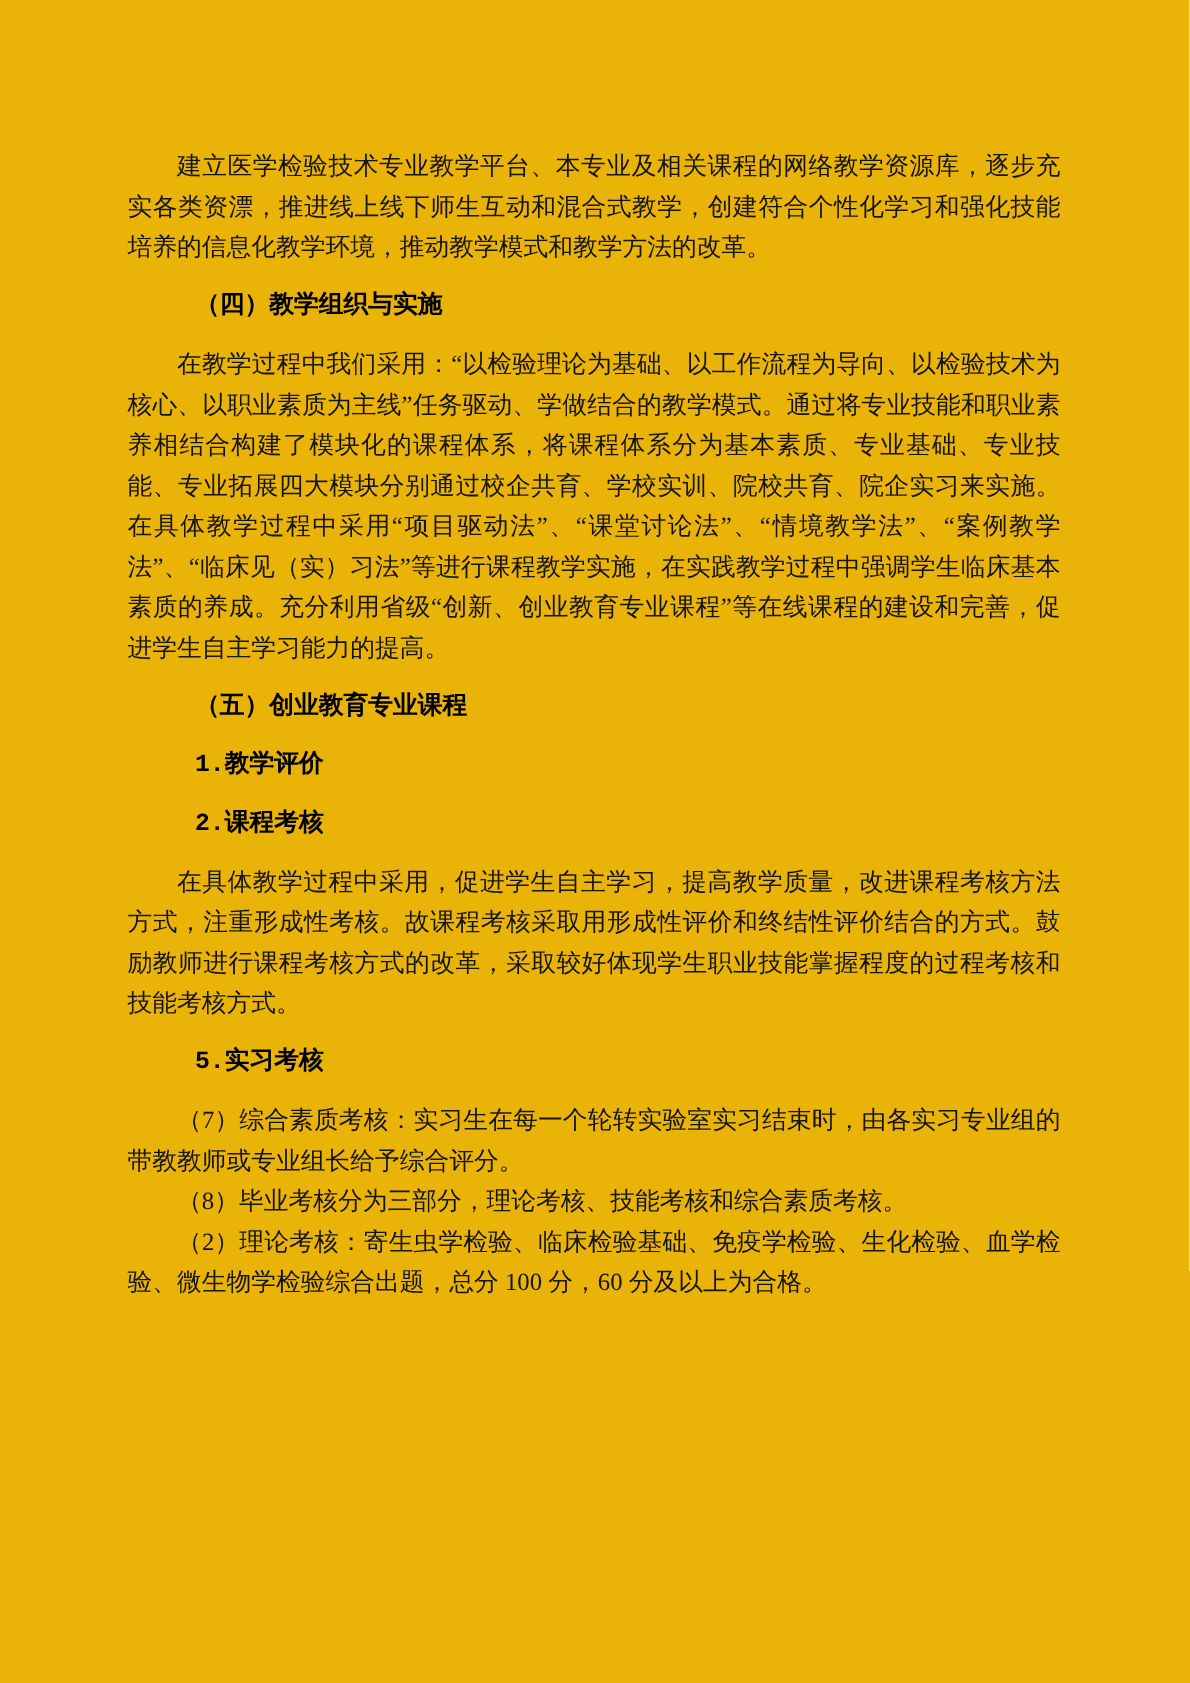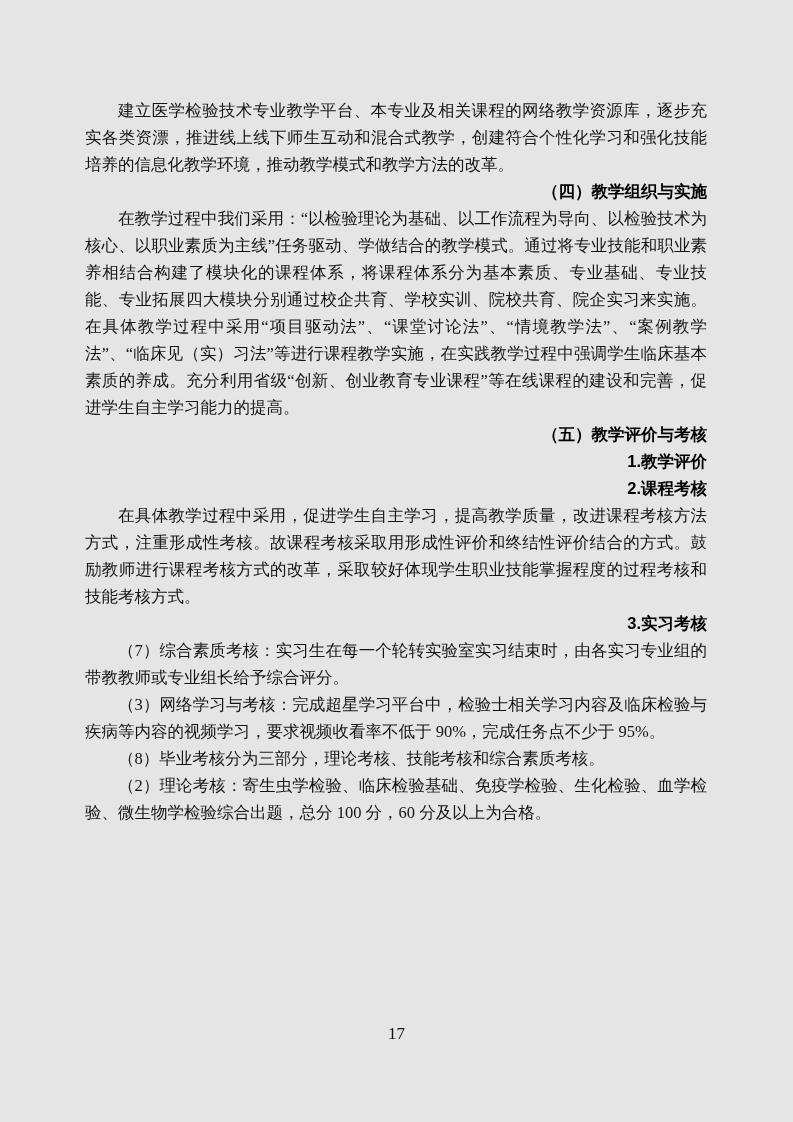--- a/index.html
+++ b/index.html
@@ -4,21 +4,21 @@
 <style>
   html, body {
     margin: 0;
     padding: 0;
     background: #ffffff;
   }
   .page {
     position: relative;
     width: 793px;
     height: 1122px;
-    background: #e5e5e5;
+    background: #eab308;
     overflow: hidden;
     font-family: "Liberation Serif", "DejaVu Serif", serif;
     color: #141414;
   }
   .content {
     position: absolute;
     left: 85px;
     top: 97px;
     width: 622px;
   }
@@ -26,27 +26,27 @@
     margin: 0;
     font-size: 16.5px;
     line-height: 27px;
     text-align: justify;
     text-indent: 2em;
     word-break: break-all;
     font-family: "Liberation Serif", "DejaVu Serif", serif;
     color: #141414;
   }
   .heading1, .heading2 {
-    margin: 0;
+    margin: 12px;
     font-size: 16.5px;
     line-height: 27px;
     font-weight: bold;
     text-indent: 2em;
-    text-align: right;
-    font-family: Liberation Sans, sans-serif;
+    text-align: left;
+    font-family: Liberation Mono, monospace;
     color: #000000;
   }
   .footer {
     position: absolute;
     top: 1022px;
     left: 0;
     width: 100%;
     text-align: center;
     font-size: 17px;
     line-height: 24px;
@@ -55,24 +55,22 @@
   }
 </style>
 </head>
 <body>
 
 <div class="page">
   <div class="content">
     <p class="para">建立医学检验技术专业教学平台、本专业及相关课程的网络教学资源库，逐步充实各类资漂，推进线上线下师生互动和混合式教学，创建符合个性化学习和强化技能培养的信息化教学环境，推动教学模式和教学方法的改革。</p>
     <p class="heading1">（四）教学组织与实施</p>
     <p class="para">在教学过程中我们采用：“以检验理论为基础、以工作流程为导向、以检验技术为核心、以职业素质为主线”任务驱动、学做结合的教学模式。通过将专业技能和职业素养相结合构建了模块化的课程体系，将课程体系分为基本素质、专业基础、专业技能、专业拓展四大模块分别通过校企共育、学校实训、院校共育、院企实习来实施。在具体教学过程中采用“项目驱动法”、“课堂讨论法”、“情境教学法”、“案例教学法”、“临床见（实）习法”等进行课程教学实施，在实践教学过程中强调学生临床基本素质的养成。充分利用省级“创新、创业教育专业课程”等在线课程的建设和完善，促进学生自主学习能力的提高。</p>
-    <p class="heading1">（五）教学评价与考核</p>
+    <p class="heading1">（五）创业教育专业课程</p>
     <p class="heading2">1.教学评价</p>
     <p class="heading2">2.课程考核</p>
     <p class="para">在具体教学过程中采用，促进学生自主学习，提高教学质量，改进课程考核方法方式，注重形成性考核。故课程考核采取用形成性评价和终结性评价结合的方式。鼓励教师进行课程考核方式的改革，采取较好体现学生职业技能掌握程度的过程考核和技能考核方式。</p>
-    <p class="heading2">3.实习考核</p>
+    <p class="heading2">5.实习考核</p>
     <p class="para">（7）综合素质考核：实习生在每一个轮转实验室实习结束时，由各实习专业组的带教教师或专业组长给予综合评分。</p>
-    <p class="para">（3）网络学习与考核：完成超星学习平台中，检验士相关学习内容及临床检验与疾病等内容的视频学习，要求视频收看率不低于 90%，完成任务点不少于 95%。</p>
     <p class="para">（8）毕业考核分为三部分，理论考核、技能考核和综合素质考核。</p>
     <p class="para">（2）理论考核：寄生虫学检验、临床检验基础、免疫学检验、生化检验、血学检验、微生物学检验综合出题，总分 100 分，60 分及以上为合格。</p>
   </div>
-  <div class="footer">17</div>
 </div>
 
 </body></html>

